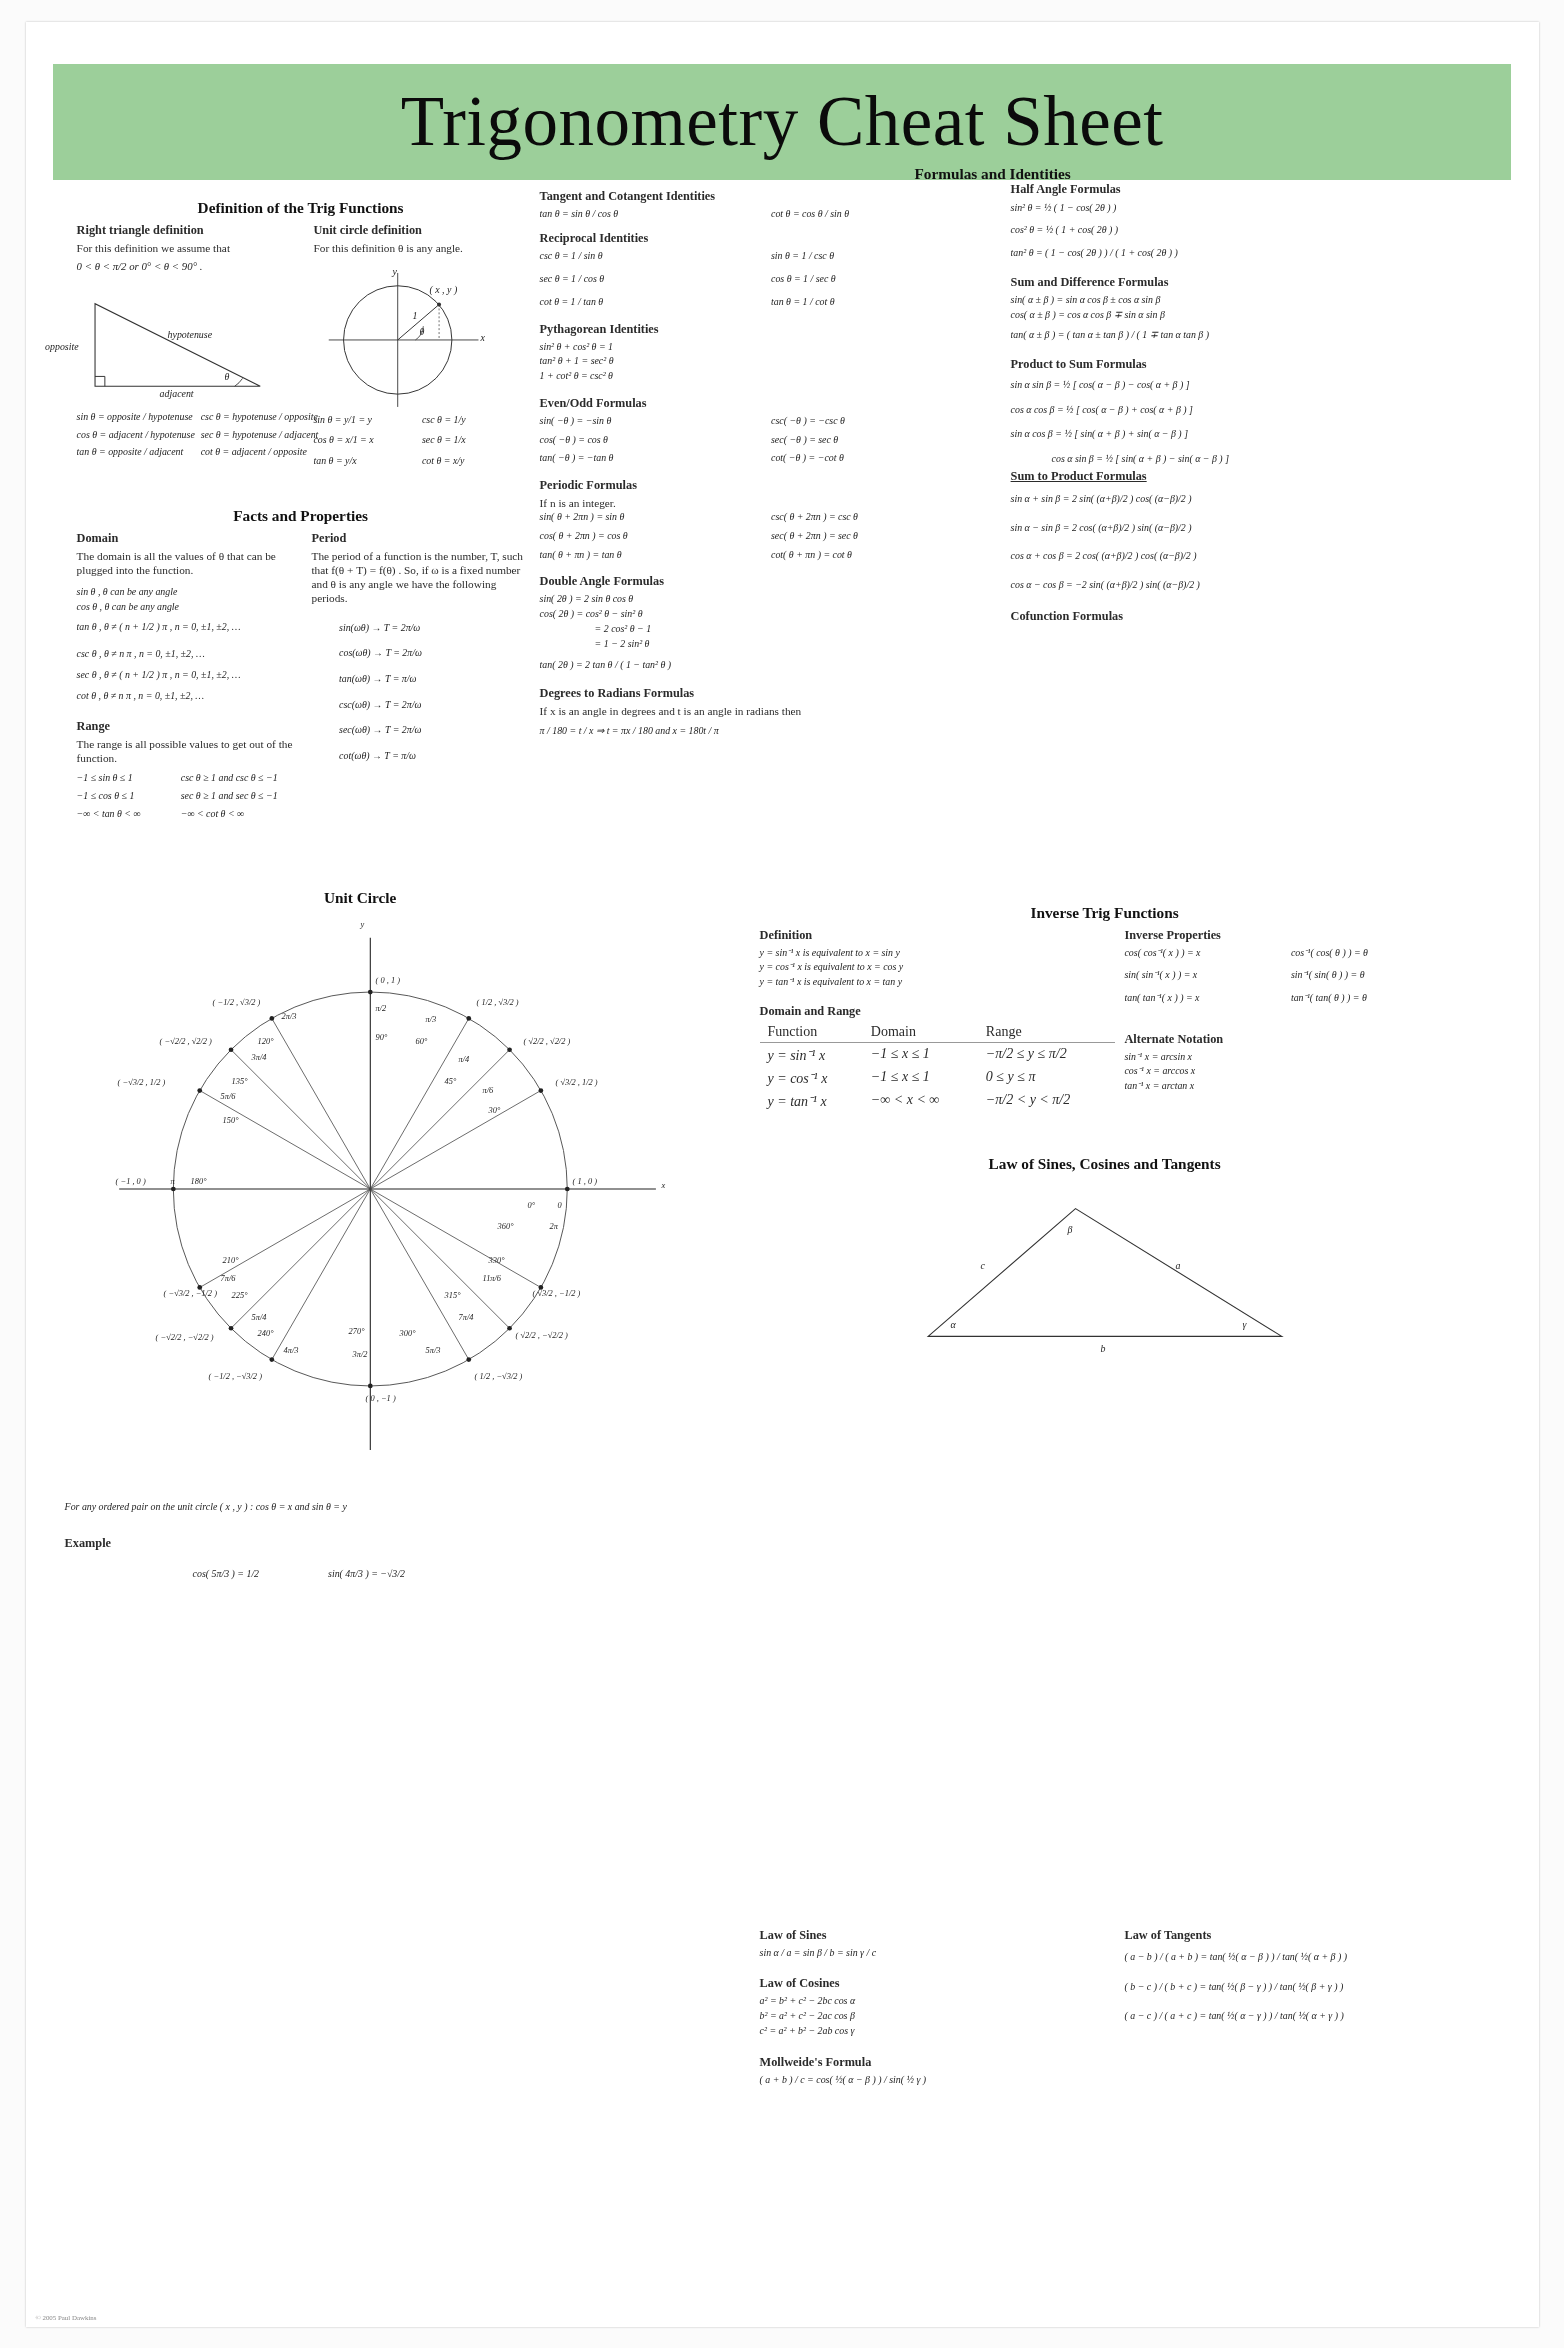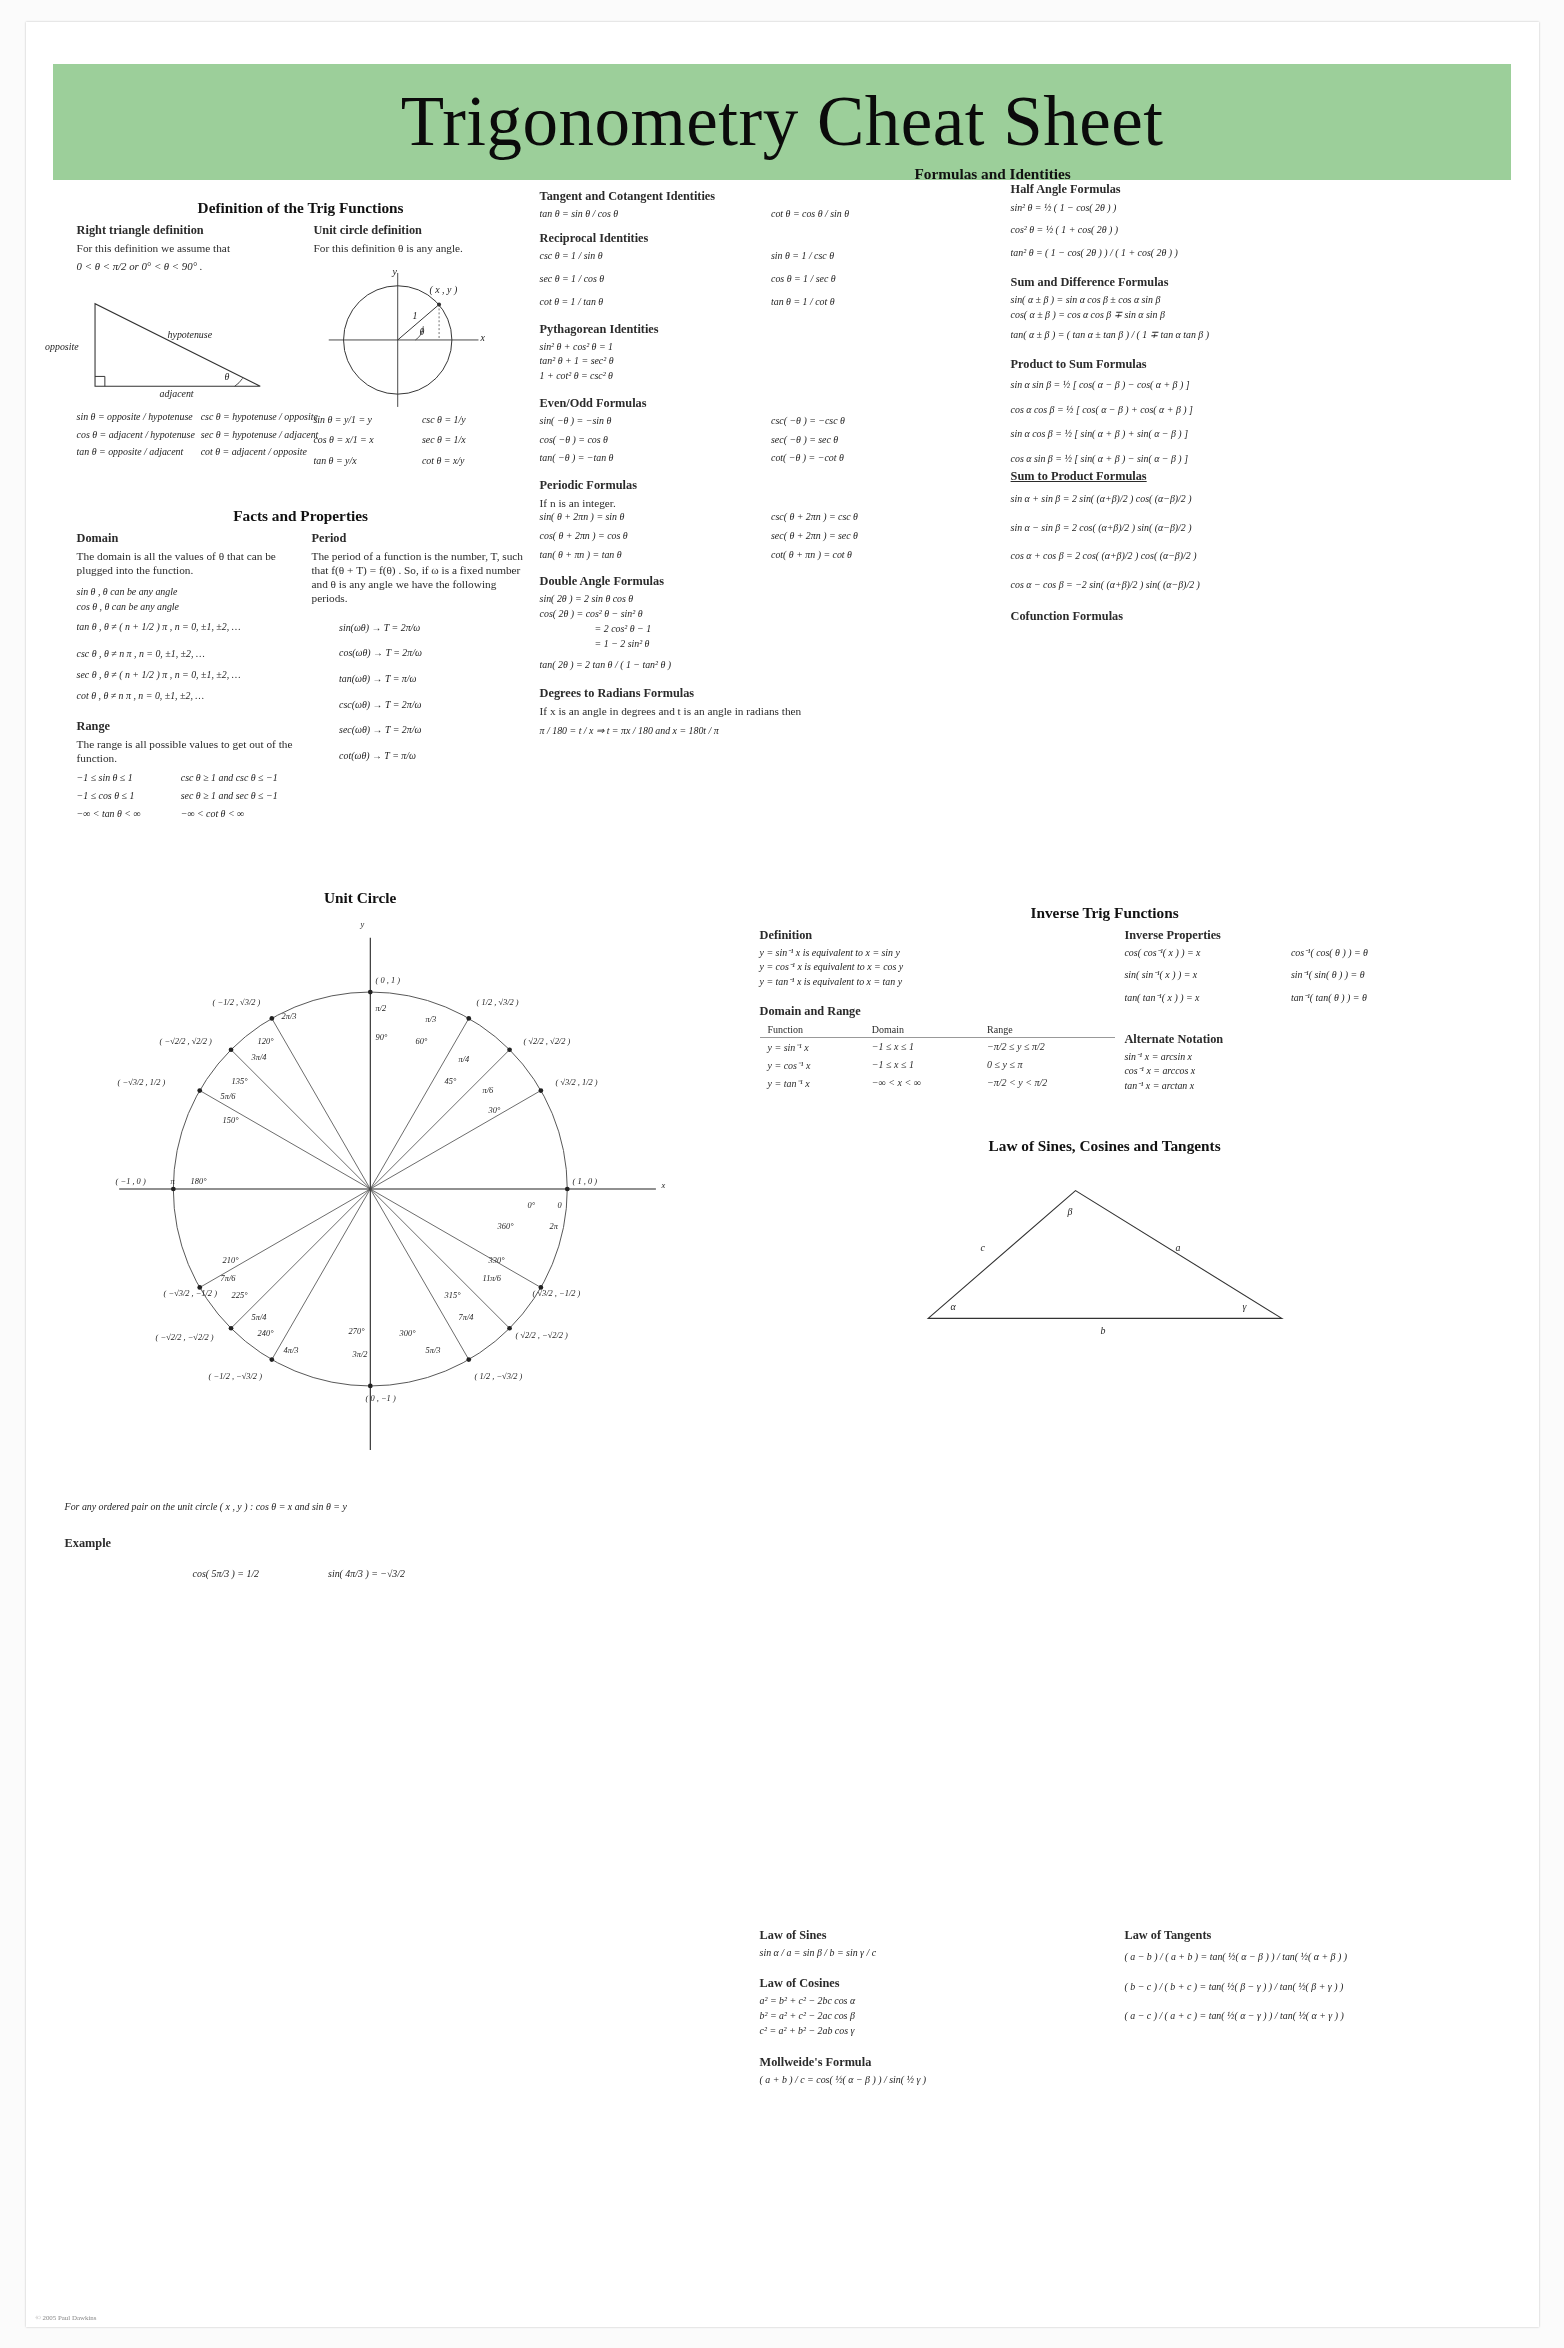--- a/index.html
+++ b/index.html
@@ -68,21 +68,21 @@
   #inverse{left:734px;top:882px;width:690px;}
   #laws{left:734px;top:1596px;width:690px;}
   
   .tri-wrap{position:relative;width:236px;height:128px;}
   .tri-svg{position:absolute;left:0;top:0;}
   .lbl{position:absolute;font-size:9.9px;font-style:italic;color:#222;filter:blur(0.3px);}
   
   .uc-wrap{position:relative;width:650px;height:552px;}
   .tiny{font-size:8.4px;}
   .footer-note{position:absolute;left:9.9px;bottom:5.9px;font-size:6.9px;color:#888;}
-  table.rng{border-collapse:collapse;font-size:10px;}
+  table.rng{border-collapse:collapse;font-size:14px;}
   table.rng td,table.rng th{padding:2px 7.9px;font-style:italic;font-weight:400;text-align:left;}
   table.rng th{font-style:normal;font-weight:400;border-bottom:1px solid #999;}
 </style>
 </head>
 <body>
 
 <div class="page">
 <div class="sheet">
 
   <div class="banner" style="background: rgb(156, 207, 154);">
@@ -263,21 +263,21 @@
 
     <div class="sub-title blur" style="margin-top:13.8px;">Sum and Difference Formulas</div>
     <div class="math sm">sin( α ± β ) = sin α cos β ± cos α sin β</div>
     <div class="math sm">cos( α ± β ) = cos α cos β ∓ sin α sin β</div>
     <div class="math sm" style="margin-top:5.9px;">tan( α ± β ) = ( tan α ± tan β ) / ( 1 ∓ tan α tan β )</div>
 
     <div class="sub-title blur" style="margin-top:13.8px;">Product to Sum Formulas</div>
     <div class="math sm" style="margin-top:5.9px;">sin α sin β = ½ [ cos( α − β ) − cos( α + β ) ]</div>
     <div class="math sm" style="margin-top:9.9px;">cos α cos β = ½ [ cos( α − β ) + cos( α + β ) ]</div>
     <div class="math sm" style="margin-top:9.9px;">sin α cos β = ½ [ sin( α + β ) + sin( α − β ) ]</div>
-    <div class="math sm" style="margin-top:9.9px;">cos α sin β = ½ [ sin( α + β ) − sin( α − β ) ]</div>
+    <div class="math sm" style="margin-top:9.9px;margin-left:41px;">cos α sin β = ½ [ sin( α + β ) − sin( α − β ) ]</div>
 
     <div class="sub-title blur" style="margin-top:2px;text-decoration:underline;">Sum to Product Formulas</div>
     <div class="math sm" style="margin-top:7.9px;">sin α + sin β = 2 sin( (α+β)/2 ) cos( (α−β)/2 )</div>
     <div class="math sm" style="margin-top:13.8px;">sin α − sin β = 2 cos( (α+β)/2 ) sin( (α−β)/2 )</div>
     <div class="math sm" style="margin-top:13.8px;">cos α + cos β = 2 cos( (α+β)/2 ) cos( (α−β)/2 )</div>
     <div class="math sm" style="margin-top:13.8px;">cos α − cos β = −2 sin( (α+β)/2 ) sin( (α−β)/2 )</div>
 
     <div class="sub-title blur" style="margin-top:15.8px;">Cofunction Formulas</div>
   </div>
 

